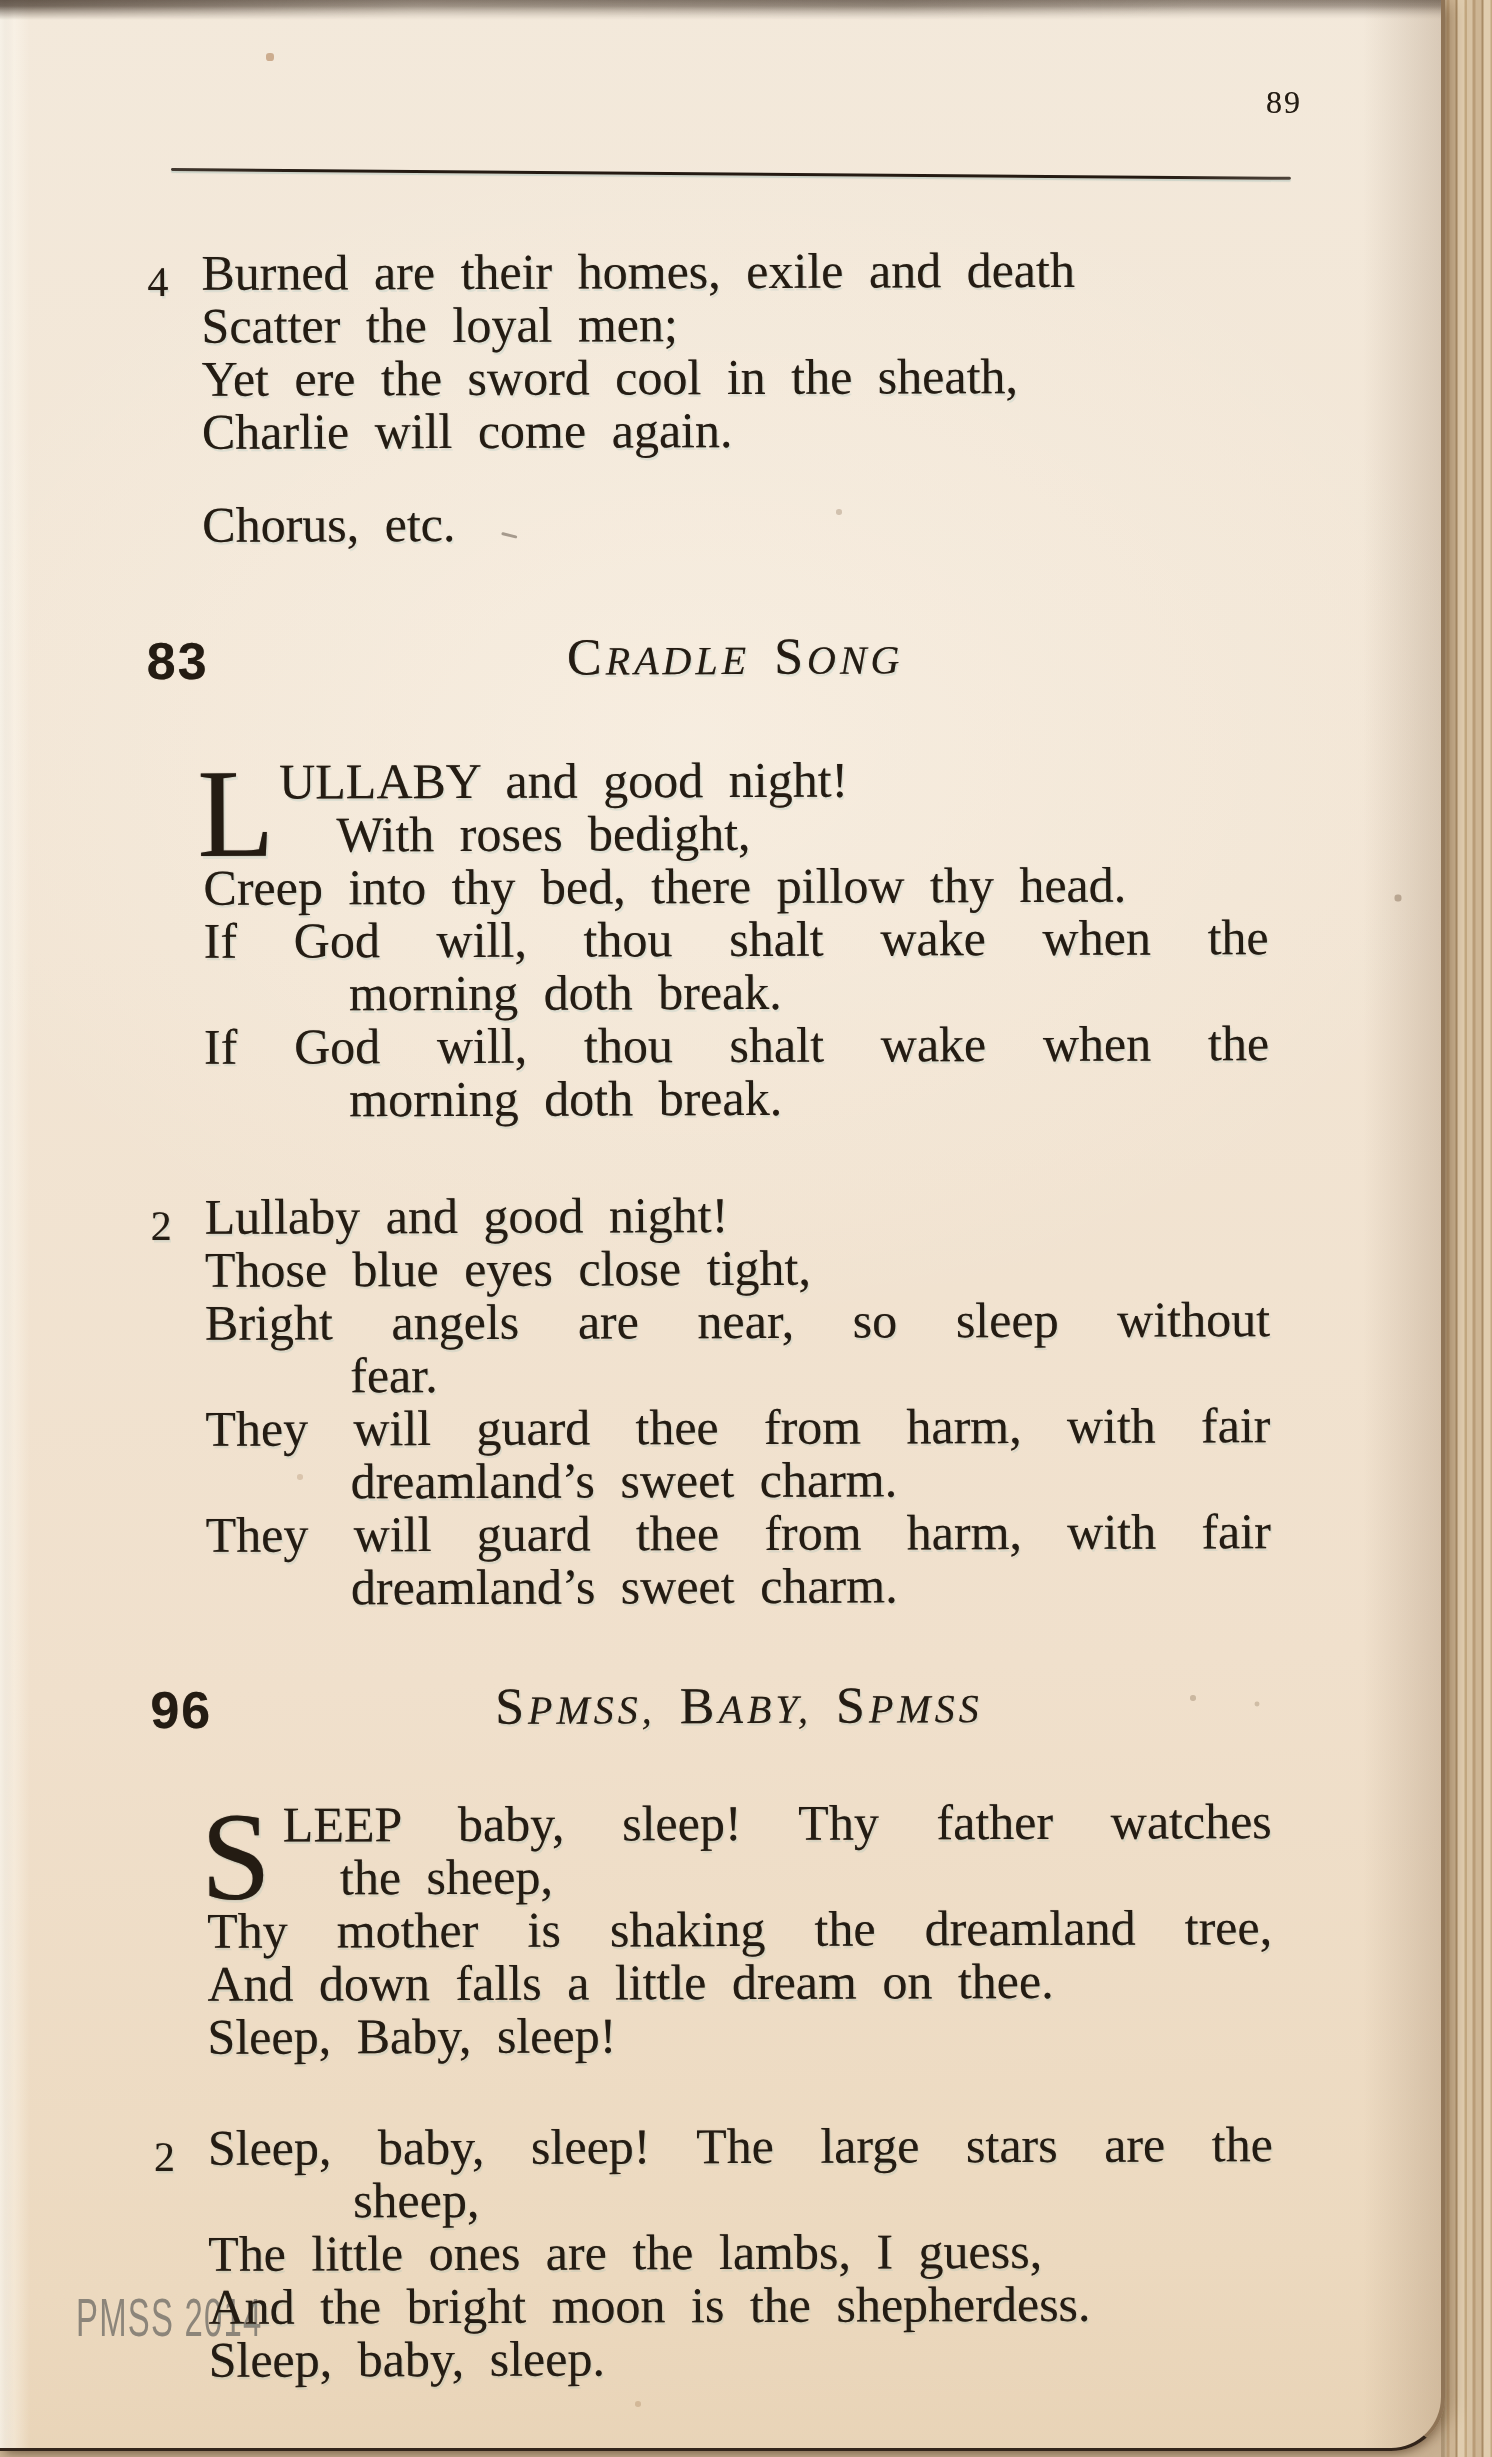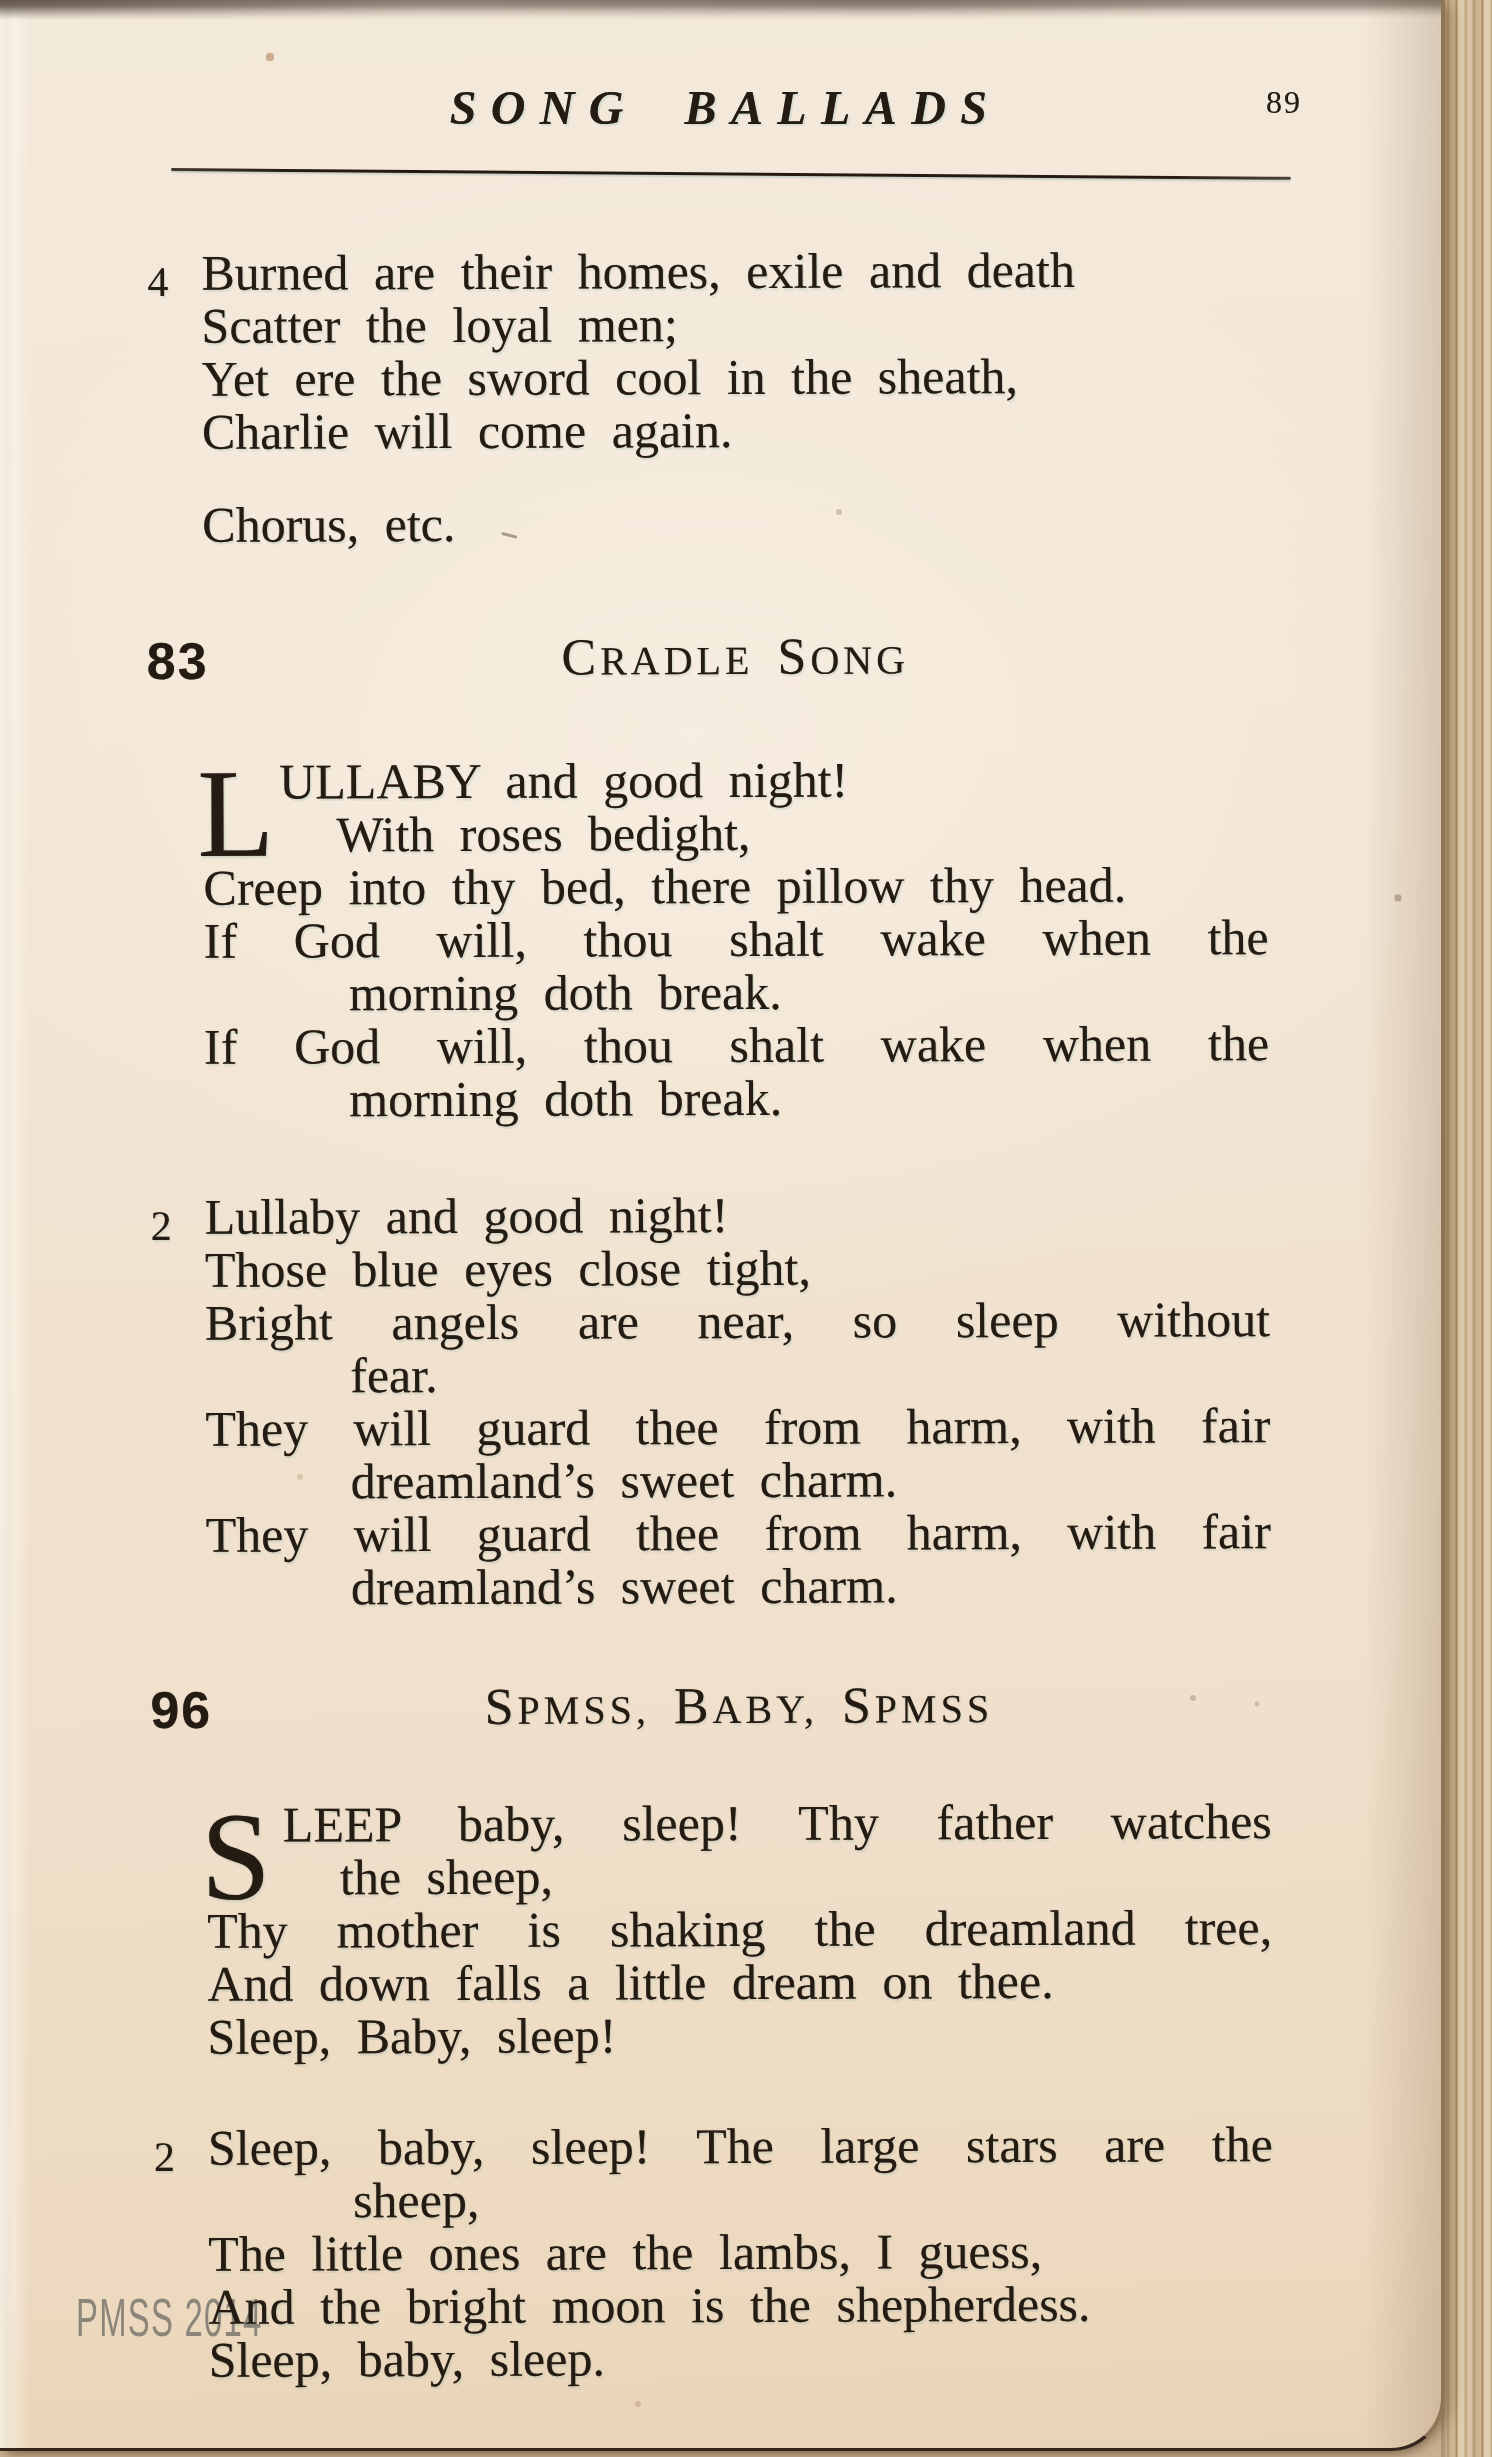--- a/index.html
+++ b/index.html
@@ -100,21 +100,21 @@
   .song-head{position:relative;height:62px;}
   .head-num{
     position:absolute;left:-56px;top:3px;
     font-family:"Liberation Sans","DejaVu Sans",sans-serif;
     font-weight:700;font-size:52px;letter-spacing:2px;
     text-shadow:0 0 0.7px rgba(36,28,19,.6);
   }
   .song-title{text-align:center;font-size:52px;letter-spacing:4px;white-space:nowrap;}
   .tw + .tw{margin-left:24px;}
   .tw .cap{font-size:52px;}
-  .tw .rest{font-size:40px;letter-spacing:4px;}
+  .tw .rest{font-size:40px;letter-spacing:4px;font-style:italic;}
   
   .page-content > :nth-child(1){margin-bottom:40px;}
   .page-content > :nth-child(2){margin-bottom:80px;}
   .page-content > :nth-child(3){margin-bottom:62px;}
   .page-content > :nth-child(4){margin-bottom:64px;}
   .page-content > :nth-child(5){margin-bottom:66px;}
   .page-content > :nth-child(6){margin-bottom:56px;}
   .page-content > :nth-child(7){margin-bottom:58px;}
   
   .watermark{
@@ -131,21 +131,20 @@
 
 <div class="scan">
 
   <div class="edge-stripes"></div>
 
   <div class="page">
     <div class="top-shadow"></div>
     <div class="paper-specks"></div>
 
     <div class="page-header">
-      <span class="running-title">SONG BALLADS</span>
       <span class="page-number">89</span>
     </div>
     <div class="header-rule"></div>
 
     <div class="page-content">
         <div class="stanza">
           <span class="vnum">4</span>
           <div class="line">Burned are their homes, exile and death</div>
           <div class="line">Scatter the loyal men;</div>
           <div class="line">Yet ere the sword cool in the sheath,</div>

